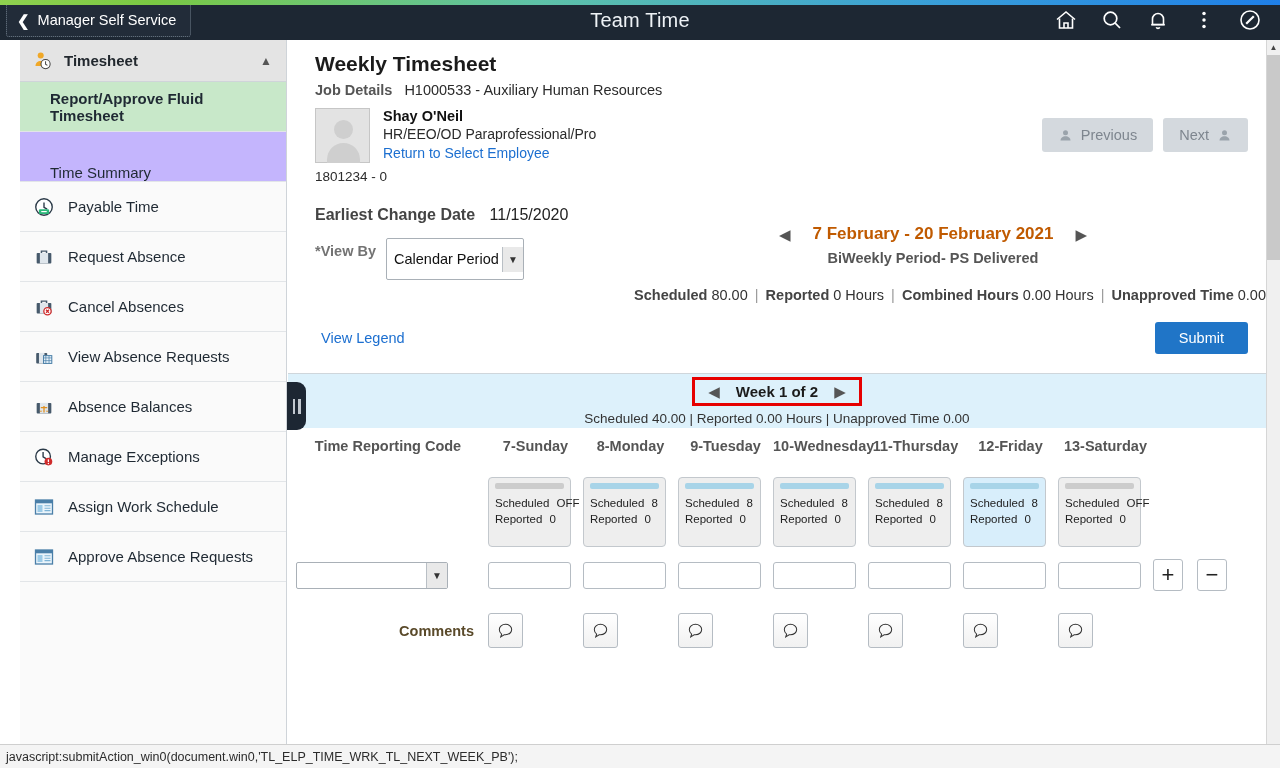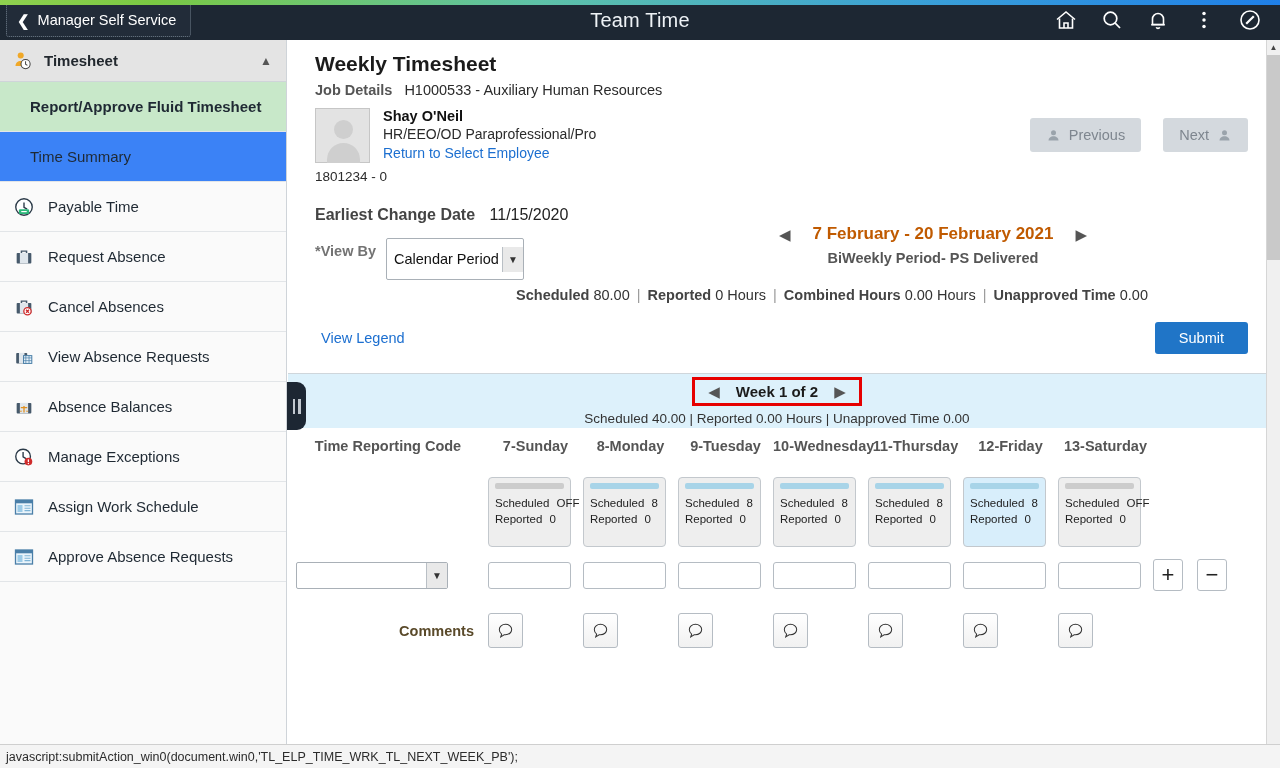--- a/index.html
+++ b/index.html
@@ -39,35 +39,35 @@
   .header-icons {
     margin-left: auto; display: flex; align-items: center; gap: 22px;
     padding-right: 18px; z-index: 2;
   }
   .hicon { width: 24px; height: 24px; cursor: pointer; display: block; }
   .hicon svg { display: block; }
 
   
   .sidebar {
     position: absolute; top: 40px; left: 0; width: 287px; height: 728px;
-    background: #fff; border-right: 1px solid #cfd4d9; overflow: hidden;
+    background: #fff; border-right: 1px solid #cfd4d9; overflow: hidden; padding-left: 20px;
   }
   .side-group-hdr {
     height: 42px; background: #e4e4e4; border-bottom: 1px solid #cfd4d9;
     display: flex; align-items: center; padding: 0 14px 0 12px; cursor: pointer;
   }
   .side-group-hdr .gicon { width: 22px; height: 22px; margin-right: 10px; flex: none; }
   .side-group-hdr .glabel { font-size: 15px; font-weight: bold; color: #22282e; }
   .side-group-hdr .gchev { margin-left: auto; color: #555; font-size: 12px; }
   .side-item {
     height: 50px; display: flex; align-items: center;
     padding: 0 12px; border-bottom: 1px solid #e2e5e8; cursor: pointer;
     background: #fafafa;
   }
-  .side-item.sub { background: #3b82f6; padding-left: 30px; }
+  .side-item.sub { background: #c4b5fd; padding-left: 30px; align-items: flex-end; }
   .side-item.active { background: #c8e8c9; padding-left: 30px; }
   .side-item .iwrap { width: 24px; height: 24px; margin-right: 12px; flex: none; display:flex; align-items:center; justify-content:center;}
   .side-item .label { font-size: 15px; color: #1f2933; }
   .side-item.active .label { font-weight: bold; }
   .side-item.sub .label, .side-item.active .label { margin-left: 0; }
   .side-filler { background: #fafafa; height: 100%; }
 
   
   .collapse-handle {
     position: absolute; left: 287px; top: 382px; width: 19px; height: 48px;
@@ -94,21 +94,21 @@
     position: relative; flex: none;
   }
   .avatar .head { position: absolute; left: 18px; top: 11px; width: 19px; height: 19px; border-radius: 50%; background: #cfcfcf; }
   .avatar .body { position: absolute; left: 11px; top: 34px; width: 33px; height: 20px; border-radius: 17px 17px 0 0; background: #cfcfcf; }
   .emp-info { margin-left: 13px; }
   .emp-name { font-size: 14.5px; font-weight: bold; color: #111; }
   .emp-job { font-size: 14px; color: #2b2b2b; margin-top: 2px; }
   .emp-link { font-size: 14px; color: #1c6fd0; margin-top: 3px; cursor: pointer; }
   .emp-id { font-size: 13.5px; color: #2b2b2b; padding: 6px 0 0 27px; }
 
-  .prevnext { position: absolute; right: 18px; top: 78px; display: flex; gap: 22px; }
+  .prevnext { position: absolute; right: 18px; top: 78px; display: flex; gap: 10px; }
   .pnbtn {
     background: #d4d9de; color: #7e868f; border: none; border-radius: 3px;
     height: 34px; padding: 0 16px; font-size: 14.5px; cursor: default;
     display: flex; align-items: center; gap: 8px; font-family: inherit;
   }
   .pnbtn .pic { width: 15px; height: 15px; display:block; }
 
   .earliest { padding: 22px 0 0 27px; font-size: 16px; }
   .earliest .lbl { font-weight: bold; color: #444; }
   .earliest .val { margin-left: 10px; color: #222; }
@@ -127,21 +127,21 @@
 
   .periodnav {
     position: absolute; left: 395px; top: 0; width: 500px; text-align: center;
   }
   .periodnav .pline { display: flex; align-items: center; justify-content: center; gap: 22px; }
   .arrow-l, .arrow-r { color: #555; font-size: 15px; cursor: pointer; line-height: 1; }
   .period-text { font-size: 17px; font-weight: bold; color: #c05a00; }
   .period-sub { font-size: 14.5px; font-weight: bold; color: #555; margin-top: 6px; }
 
   .totals {
-    text-align: center; font-size: 14.5px; color: #333; margin-top: 7px;
+    text-align: right; font-size: 14.5px; color: #333; margin-top: 7px;
     padding-left: 110px;
   }
   .totals b { font-weight: bold; color: #444; }
   .totals .sep { color: #999; margin: 0 3px; }
 
   .legend-row { position: relative; margin-top: 26px; padding-left: 33px; height: 44px; }
   .legend-link { font-size: 14.5px; color: #1c6fd0; cursor: pointer; }
   .submit-btn {
     position: absolute; right: 18px; top: -7px; background: #2075c7; color: #fff;
     border: none; border-radius: 3px; height: 32px; padding: 0 24px; font-size: 14.5px;

